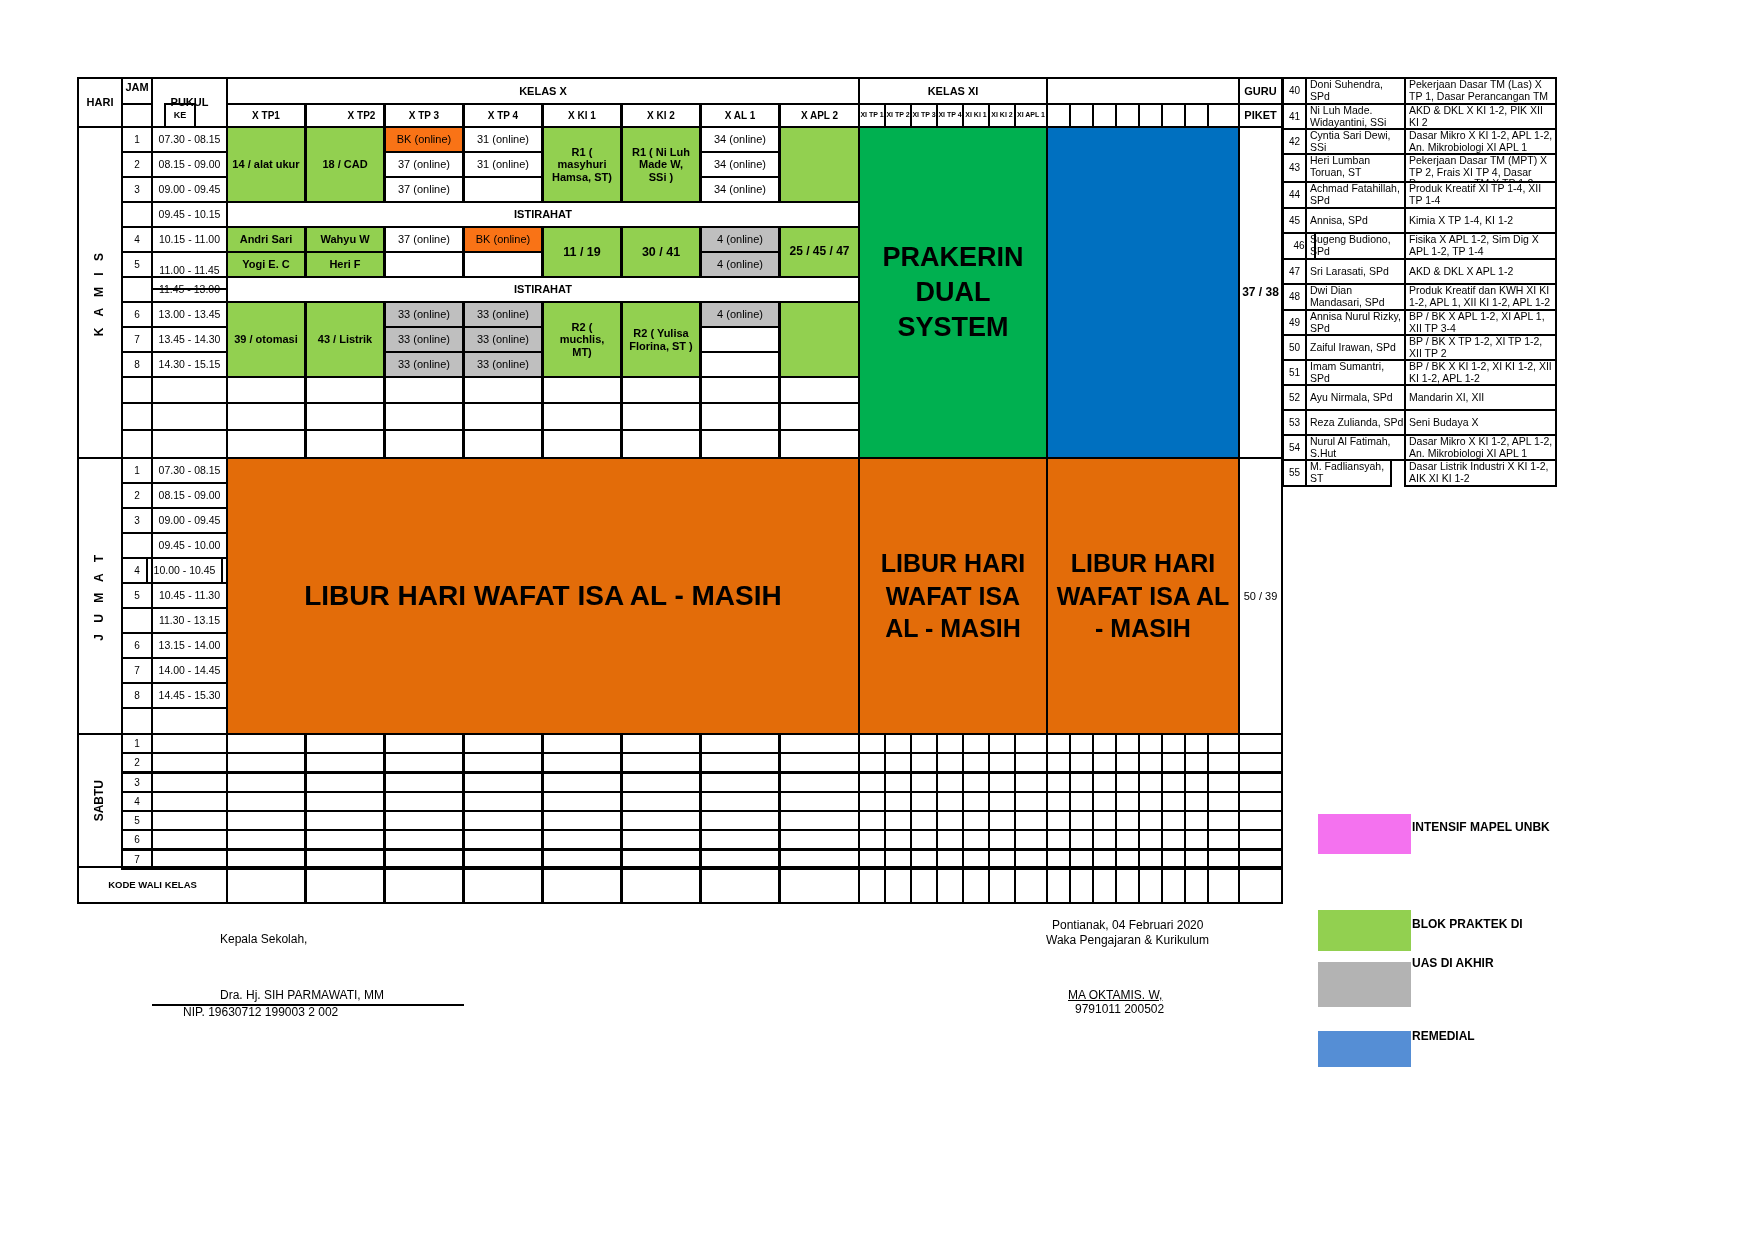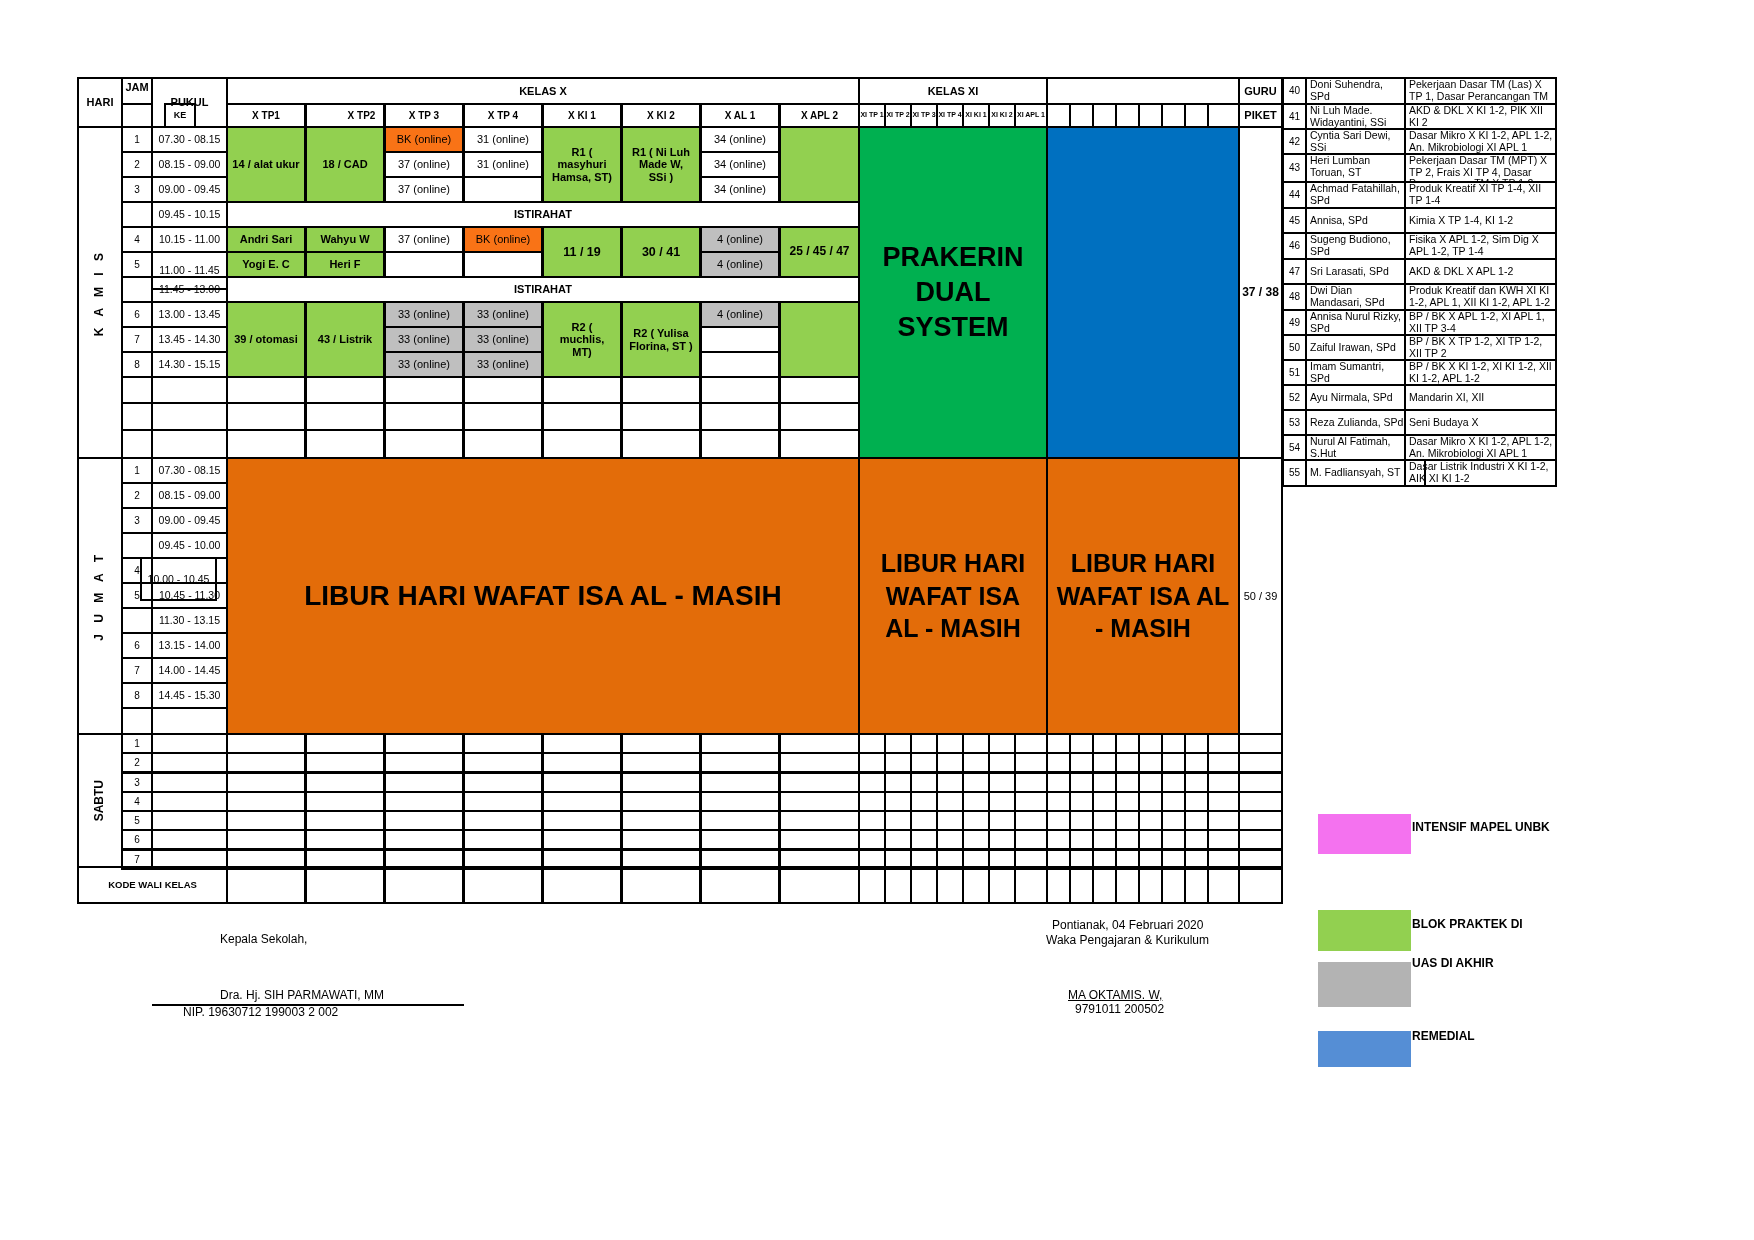--- a/index.html
+++ b/index.html
@@ -179,21 +179,21 @@
 
   <div class="cell thick" style="left:121px;top:457px;width:32px;height:27px;font-size:10px;">1</div>
   <div class="cell thick" style="left:151px;top:457px;width:77px;height:27px;font-size:10.5px;">07.30 - 08.15</div>
   <div class="cell thick" style="left:121px;top:482px;width:32px;height:27px;font-size:10px;">2</div>
   <div class="cell thick" style="left:151px;top:482px;width:77px;height:27px;font-size:10.5px;">08.15 - 09.00</div>
   <div class="cell thick" style="left:121px;top:507px;width:32px;height:27px;font-size:10px;">3</div>
   <div class="cell thick" style="left:151px;top:507px;width:77px;height:27px;font-size:10.5px;">09.00 - 09.45</div>
   <div class="cell thick" style="left:121px;top:532px;width:32px;height:27px;font-size:10px;"></div>
   <div class="cell thick" style="left:151px;top:532px;width:77px;height:27px;font-size:10.5px;">09.45 - 10.00</div>
   <div class="cell thick" style="left:121px;top:557px;width:32px;height:27px;font-size:10px;">4</div>
-  <div class="cell thick" style="left:140px;top:557px;width:77px;height:44px;font-size:10.5px;">10.00 - 10.45</div>
+  <div class="cell thick" style="left:146px;top:557px;width:77px;height:27px;font-size:10.5px;">10.00 - 10.45</div>
   <div class="cell thick" style="left:121px;top:582px;width:32px;height:27px;font-size:10px;">5</div>
   <div class="cell thick" style="left:151px;top:582px;width:77px;height:27px;font-size:10.5px;">10.45 - 11.30</div>
   <div class="cell thick" style="left:121px;top:607px;width:32px;height:27px;font-size:10px;"></div>
   <div class="cell thick" style="left:151px;top:607px;width:77px;height:27px;font-size:10.5px;">11.30 - 13.15</div>
   <div class="cell thick" style="left:121px;top:632px;width:32px;height:27px;font-size:10px;">6</div>
   <div class="cell thick" style="left:151px;top:632px;width:77px;height:27px;font-size:10.5px;">13.15 - 14.00</div>
   <div class="cell thick" style="left:121px;top:657px;width:32px;height:27px;font-size:10px;">7</div>
   <div class="cell thick" style="left:151px;top:657px;width:77px;height:27px;font-size:10.5px;">14.00 - 14.45</div>
   <div class="cell thick" style="left:121px;top:682px;width:32px;height:27px;font-size:10px;">8</div>
   <div class="cell thick" style="left:151px;top:682px;width:77px;height:27px;font-size:10.5px;">14.45 - 15.30</div>
@@ -446,21 +446,21 @@
         <div class="cell thick" style="left: 0px; top: 0px; width: 25px; height: 28px; font-size: 10px;">44</div>
         <div class="cell thick tl" style="left: 23px; top: 0px; width: 101px; height: 28px;">Achmad Fatahillah, SPd</div>
         <div class="cell thick tl" style="left: 122px; top: 0px; width: 153px; height: 28px;">Produk Kreatif XI TP 1-4, XII TP 1-4</div>
       </div>
       <div class="abs" style="left: 0px; top: 130px; width: 275px; height: 27px;">
         <div class="cell thick" style="left: 0px; top: 0px; width: 25px; height: 27px; font-size: 10px;">45</div>
         <div class="cell thick tl" style="left: 23px; top: 0px; width: 101px; height: 27px; align-items: center;">Annisa, SPd</div>
         <div class="cell thick tl" style="left: 122px; top: 0px; width: 153px; height: 27px; align-items: center;">Kimia X TP 1-4, KI 1-2</div>
       </div>
       <div class="abs" style="left: 0px; top: 155px; width: 275px; height: 28px;">
-        <div class="cell thick" style="left: 0px; top: 0px; width: 25px; height: 28px; font-size: 10px;">46</div>
+        <div class="cell thick" style="left: 0px; top: 0px; width: 34px; height: 28px; font-size: 10px;">46</div>
         <div class="cell thick tl" style="left: 23px; top: 0px; width: 101px; height: 28px; align-items: center;">Sugeng Budiono, SPd</div>
         <div class="cell thick tl" style="left: 122px; top: 0px; width: 153px; height: 28px;">Fisika X APL 1-2, Sim Dig X APL 1-2, TP 1-4</div>
       </div>
       <div class="abs" style="left: 0px; top: 181px; width: 275px; height: 27px;">
         <div class="cell thick" style="left: 0px; top: 0px; width: 25px; height: 27px; font-size: 10px;">47</div>
         <div class="cell thick tl" style="left: 23px; top: 0px; width: 101px; height: 27px; align-items: center;">Sri Larasati, SPd</div>
         <div class="cell thick tl" style="left: 122px; top: 0px; width: 153px; height: 27px; align-items: center;">AKD &amp; DKL X APL 1-2</div>
       </div>
       <div class="abs" style="left: 0px; top: 206px; width: 275px; height: 28px;">
         <div class="cell thick" style="left: 0px; top: 0px; width: 25px; height: 28px; font-size: 10px;">48</div>
@@ -492,21 +492,21 @@
         <div class="cell thick tl" style="left: 23px; top: 0px; width: 101px; height: 27px; align-items: center;">Reza Zulianda, SPd</div>
         <div class="cell thick tl" style="left: 122px; top: 0px; width: 153px; height: 27px; align-items: center;">Seni Budaya X</div>
       </div>
       <div class="abs" style="left: 0px; top: 357px; width: 275px; height: 27px;">
         <div class="cell thick" style="left: 0px; top: 0px; width: 25px; height: 27px; font-size: 10px;">54</div>
         <div class="cell thick tl" style="left: 23px; top: 0px; width: 101px; height: 27px;">Nurul Al Fatimah, S.Hut</div>
         <div class="cell thick tl" style="left: 122px; top: 0px; width: 153px; height: 27px;">Dasar Mikro X KI 1-2, APL 1-2, An. Mikrobiologi XI APL 1</div>
       </div>
       <div class="abs" style="left: 0px; top: 382px; width: 275px; height: 28px;">
         <div class="cell thick" style="left: 0px; top: 0px; width: 25px; height: 28px; font-size: 10px;">55</div>
-        <div class="cell thick tl" style="left: 23px; top: 0px; width: 121px; height: 28px; align-items: center;">M. Fadliansyah, ST</div>
+        <div class="cell thick tl" style="left: 23px; top: 0px; width: 87px; height: 28px; align-items: center;">M. Fadliansyah, ST</div>
         <div class="cell thick tl" style="left: 122px; top: 0px; width: 153px; height: 28px;">Dasar Listrik Industri X KI 1-2, AIK XI KI 1-2</div>
       </div>
     </div>
 
   <div class="legend-box" style="left:1318px;top:814px;width:93px;height:40px;background:#f472ef;"></div>
   <div class="legend-label" style="left:1412px;top:820px;">INTENSIF MAPEL UNBK</div>
   <div class="legend-box" style="left:1318px;top:910px;width:93px;height:41px;background:#92d050;"></div>
   <div class="legend-label" style="left:1412px;top:917px;">BLOK PRAKTEK DI</div>
   <div class="legend-box" style="left:1318px;top:962px;width:93px;height:45px;background:#b3b3b3;"></div>
   <div class="legend-label" style="left:1412px;top:956px;">UAS DI AKHIR</div>

